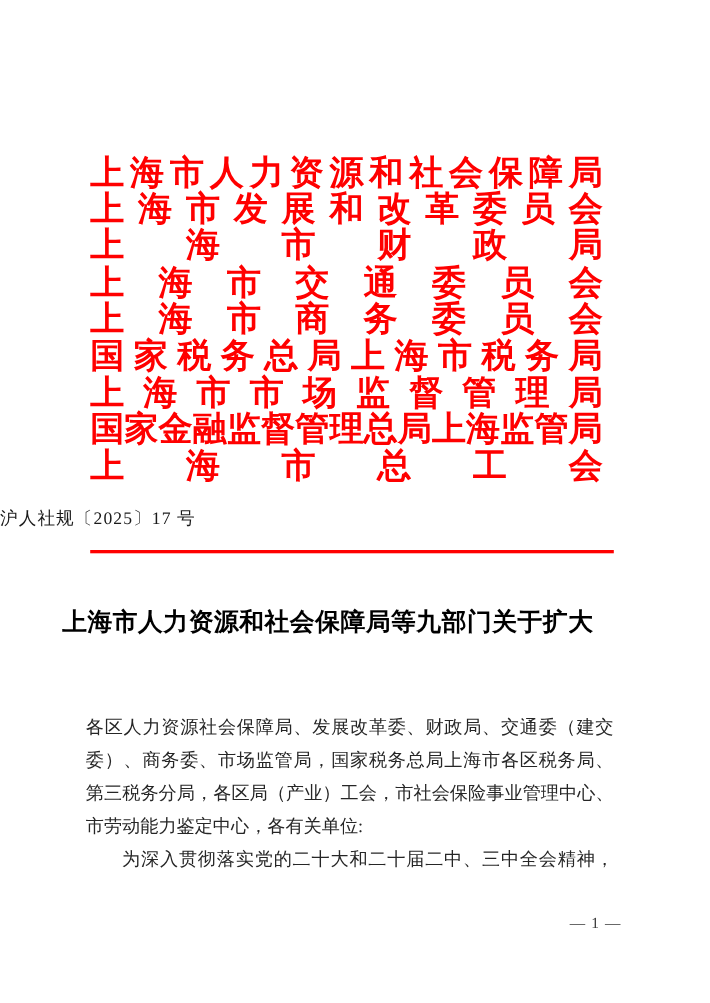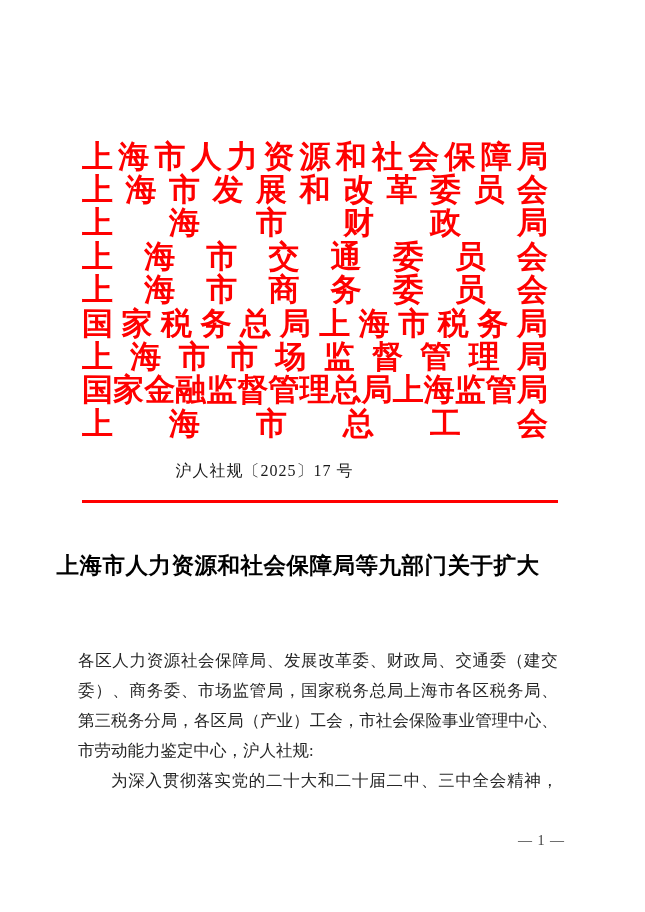--- a/index.html
+++ b/index.html
@@ -26,21 +26,20 @@
     font-weight:700;
     color:#ff0000;
     white-space:nowrap;
   }
 
   
   .doc-number {
     position:absolute;
     left:0; top:461px;
     width:529px;
-    text-align:center;
     font-size:16px;
     letter-spacing:1px;
     color:#1a1a1a;
   }
 
   
   .red-rule {
     position:absolute;
     left:82px; top:500px;
     width:476px; height:3px;
@@ -307,21 +306,21 @@
         <span>保</span>
         <span>险</span>
         <span>事</span>
         <span>业</span>
         <span>管</span>
         <span>理</span>
         <span>中</span>
         <span>心</span>
         <span>、</span>
       </div>
-    <div class="body-line">市劳动能力鉴定中心，沪人社规:</div>
+    <div class="body-line">市劳动能力鉴定中心，各有关单位:</div>
     <div class="body-line indent" data-char-justify="true">
         <span>为</span>
         <span>深</span>
         <span>入</span>
         <span>贯</span>
         <span>彻</span>
         <span>落</span>
         <span>实</span>
         <span>党</span>
         <span>的</span>

